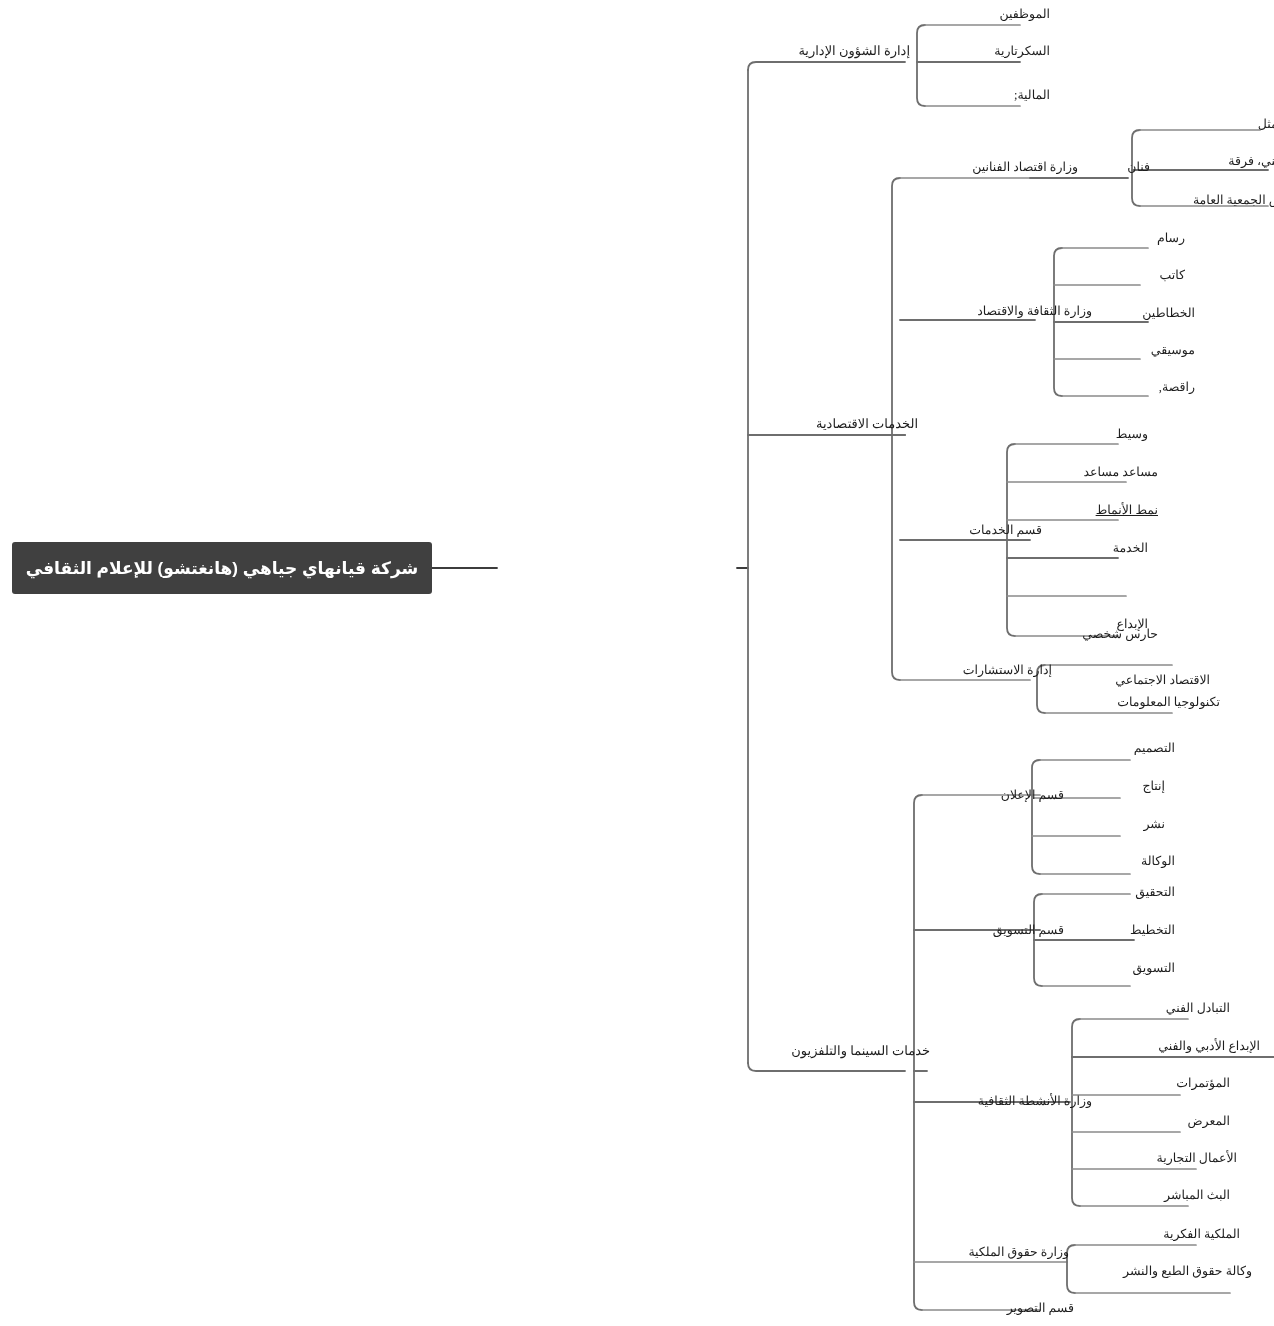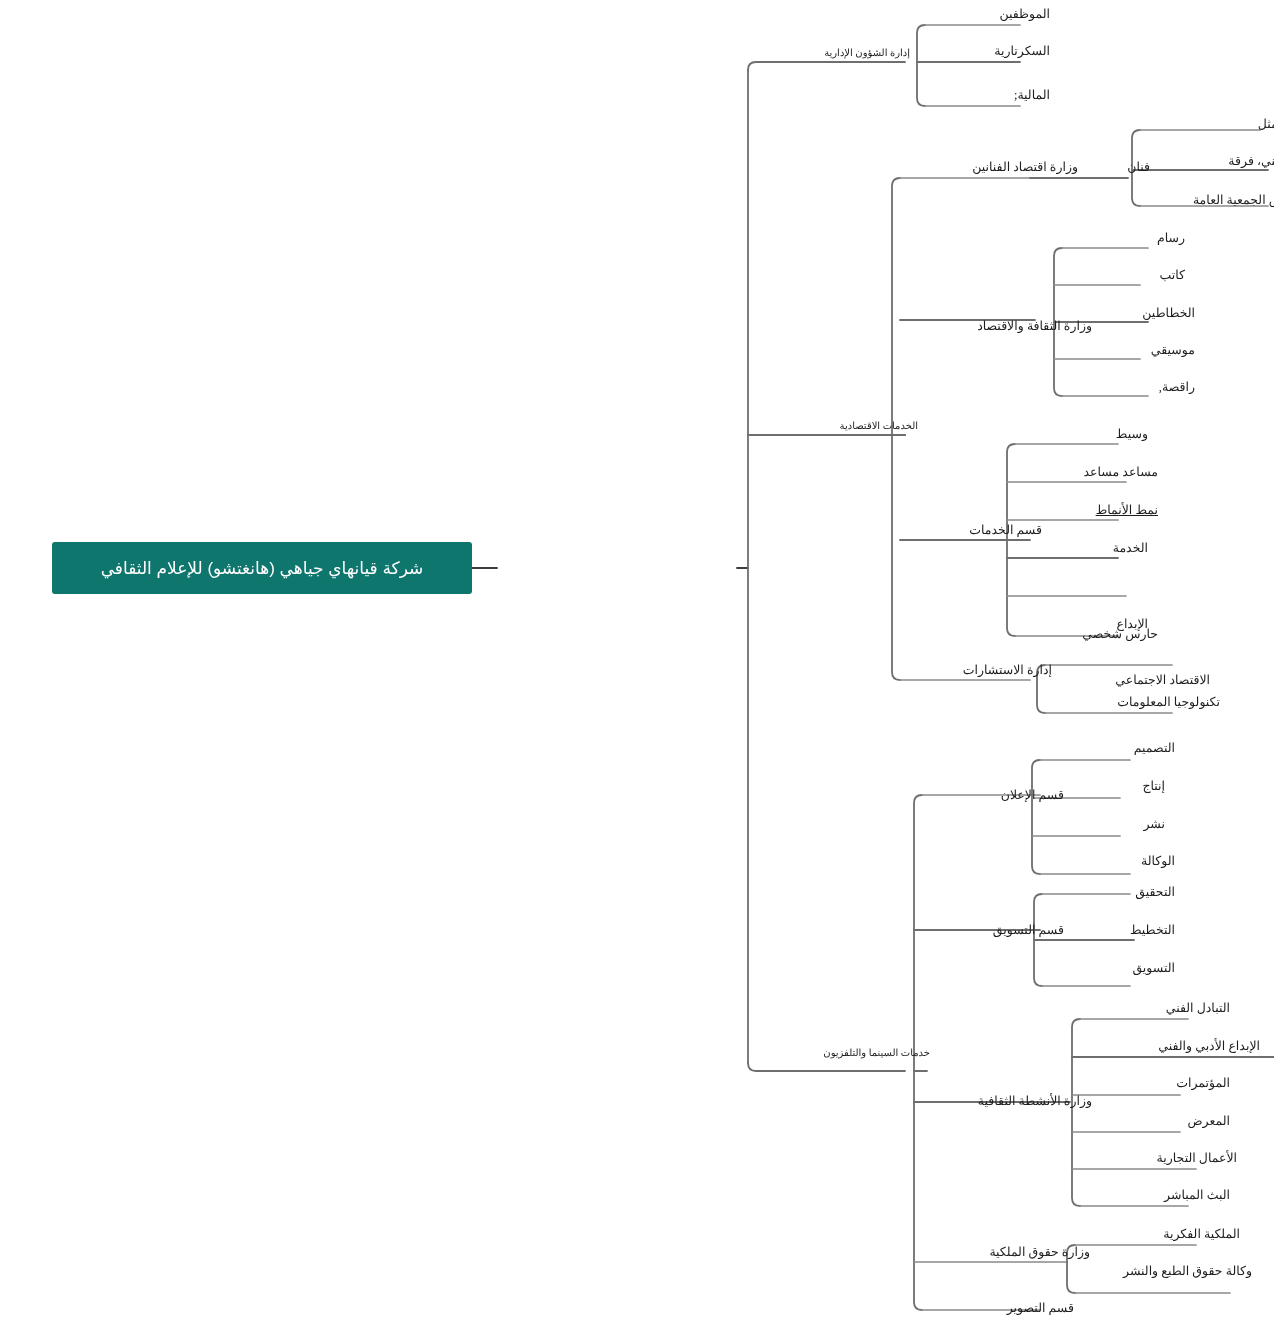--- a/index.html
+++ b/index.html
@@ -30,32 +30,31 @@
   }
   .node {
     position: absolute;
     box-sizing: border-box;
     white-space: nowrap;
     direction: rtl;
     unicode-bidi: bidi-override;
   }
   
   .node.root {
-    background: #0f766e;
+    background: #404040;
     color: #ffffff;
-    font-weight: normal;
+    font-weight: bold;
     font-size: 17px;
     border-radius: 3px;
     display: flex;
     align-items: center;
     justify-content: center;
     text-align: center;
     letter-spacing: 0px;
     font-family: "Liberation Sans", "DejaVu Sans", sans-serif;
-    margin-left: 40px;
   }
   
   .node.boxed {
     background: #ffffff;
     color: #2a2a2a;
     font-weight: bold;
     font-size: 14px;
     border: 1.6px solid #3c3c3c;
     border-radius: 7px;
     display: flex;
@@ -68,21 +67,21 @@
   .node.plain {
     color: #1e1e1e;
     font-size: 12.5px;
     display: flex;
     align-items: flex-end;
     justify-content: flex-start;
     text-align: right;
     line-height: 1.1;
     font-family: "Liberation Serif", "DejaVu Serif", serif;
   }
-  .node.plain.lvl2 { font-size: 10px; }
+  .node.plain.lvl2 { font-size: 13px; }
   .node.plain.lvl3 { font-size: 12.5px; }
   .node.plain.lvl4 { font-size: 12.5px; }
 </style>
 </head>
 <body>
 
 <div id="canvas">
 
   <svg class="links" viewBox="0 0 1274 1326" xmlns="http://www.w3.org/2000/svg">
     <g fill="none" stroke="#8a8a8a" stroke-width="1.7" stroke-linecap="round">
@@ -180,21 +179,21 @@
   <div class="node plain lvl3" style="left:930px; top:83px; width:120px; height:20px;">المالية;</div>
 
   <div class="node plain lvl2" style="left:768px; top:411px; width:150px; height:20px;">الخدمات الاقتصادية</div>
 
   <div class="node plain lvl3" style="left:918px; top:155px; width:160px; height:20px;">وزارة اقتصاد الفنانين</div>
   <div class="node plain lvl4" style="left:1070px; top:155px; width:80px; height:20px;">فنان</div>
   <div class="node plain lvl4" style="left:1155px; top:112px; width:130px; height:20px;">ممثل</div>
   <div class="node plain lvl4" style="left:1148px; top:149px; width:140px; height:20px;">مغني، فرقة</div>
   <div class="node plain lvl4" style="left:1148px; top:188px; width:150px; height:20px;">رئيس الجمعية العامة</div>
 
-  <div class="node plain lvl3" style="left:922px; top:314px; width:170px; height:20px;">وزارة الثقافة والاقتصاد</div>
+  <div class="node plain lvl3" style="left:922px; top:299px; width:170px; height:20px;">وزارة الثقافة والاقتصاد</div>
   <div class="node plain lvl4" style="left:1085px; top:226px; width:100px; height:20px;">رسام</div>
   <div class="node plain lvl4" style="left:1085px; top:263px; width:100px; height:20px;">كاتب</div>
   <div class="node plain lvl4" style="left:1085px; top:301px; width:110px; height:20px;">الخطاطين</div>
   <div class="node plain lvl4" style="left:1085px; top:338px; width:110px; height:20px;">موسيقي</div>
   <div class="node plain lvl4" style="left:1085px; top:375px; width:110px; height:20px;">راقصة,</div>
 
   <div class="node plain lvl3" style="left:922px; top:518px; width:120px; height:20px;">قسم الخدمات</div>
   <div class="node plain lvl4" style="left:1038px; top:422px; width:110px; height:20px;text-align:center;">وسيط</div>
   <div class="node plain lvl4" style="left:1038px; top:460px; width:120px; height:20px;">مساعد مساعد</div>
   <div class="node plain lvl4" style="left:1038px; top:498px; width:120px; height:20px;text-decoration:underline;">نمط الأنماط</div>
@@ -220,19 +219,19 @@
   <div class="node plain lvl4" style="left:1065px; top:956px; width:110px; height:20px;">التسويق</div>
 
   <div class="node plain lvl3" style="left:932px; top:1089px; width:160px; height:20px;">وزارة الأنشطة الثقافية</div>
   <div class="node plain lvl4" style="left:1100px; top:996px; width:130px; height:20px;">التبادل الفني</div>
   <div class="node plain lvl4" style="left:1100px; top:1034px; width:160px; height:20px;">الإبداع الأدبي والفني</div>
   <div class="node plain lvl4" style="left:1100px; top:1071px; width:130px; height:20px;">المؤتمرات</div>
   <div class="node plain lvl4" style="left:1100px; top:1109px; width:130px; height:20px;">المعرض</div>
   <div class="node plain lvl4" style="left:1097px; top:1146px; width:140px; height:20px;">الأعمال التجارية</div>
   <div class="node plain lvl4" style="left:1100px; top:1183px; width:130px; height:20px;">البث المباشر</div>
 
-  <div class="node plain lvl3" style="left:940px; top:1240px; width:150px; height:20px;text-align:right;">وزارة حقوق الملكية</div>
+  <div class="node plain lvl3" style="left:919px; top:1240px; width:150px; height:20px;text-align:right;">وزارة حقوق الملكية</div>
   <div class="node plain lvl4" style="left:1100px; top:1222px; width:140px; height:20px;">الملكية الفكرية</div>
   <div class="node plain lvl4" style="left:1082px; top:1259px; width:170px; height:20px;">وكالة حقوق الطبع والنشر</div>
 
   <div class="node plain lvl3" style="left:944px; top:1296px; width:130px; height:20px;">قسم التصوير</div>
 
 </div>
 
 </body></html>

